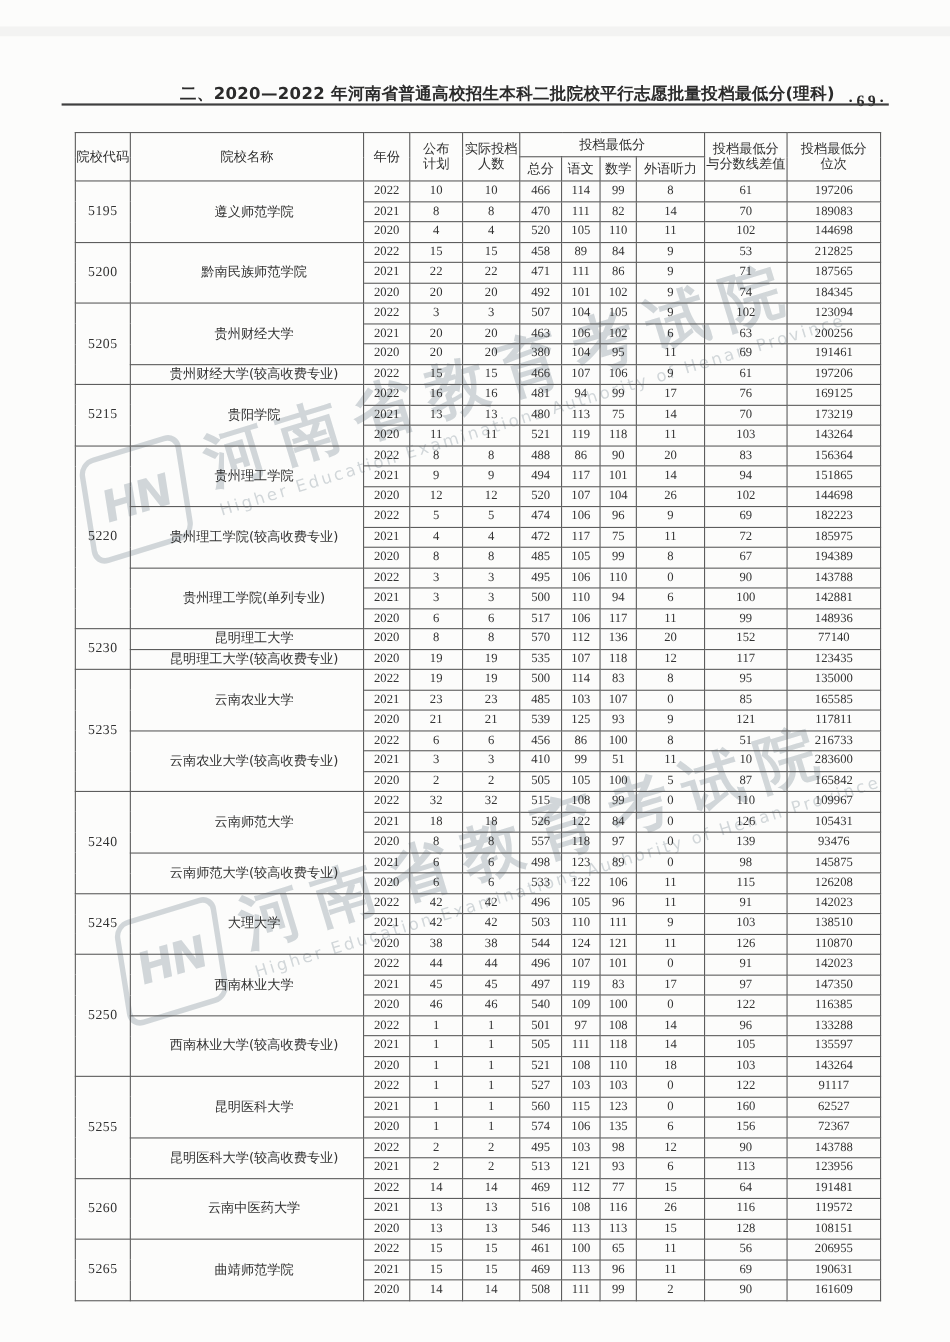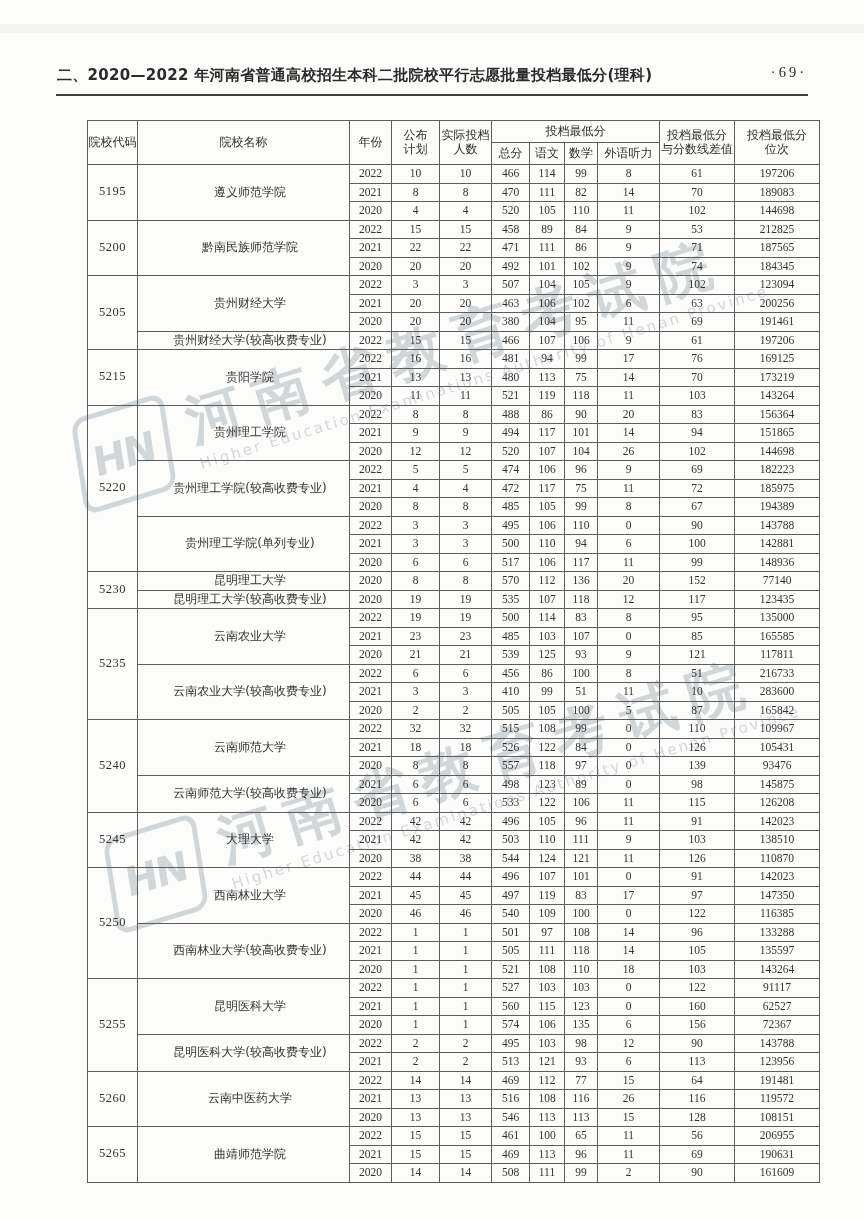--- a/index.html
+++ b/index.html
@@ -4,29 +4,29 @@
 <style>
   html,body{margin:0;padding:0;}
   body{
     width:864px;height:1220px;position:relative;overflow:hidden;
     background:#fcfcfb;color:#2e2e2e;
     font-family:"Liberation Serif","DejaVu Serif",serif;
   }
   .scan-band{position:absolute;left:0;top:24px;width:864px;height:9px;background:#f3f3f2;}
 
   
-  .page-head{position:absolute;left:57px;top:66px;width:750px;text-align:left;}
+  .page-head{position:absolute;left:57px;top:76px;width:750px;text-align:right;}
   .page-title{
     font-family:"DejaVu Sans","Liberation Sans",sans-serif;
     font-weight:bold;font-size:15px;letter-spacing:.3px;color:#2b2b2b;
     display:inline-block;padding-right:48px;
   }
   .page-num{
-    position:absolute;right:57px;top:64px;font-size:14.5px;letter-spacing:3px;
-    font-weight:normal;color:#2b2b2b;text-align:center;
+    position:absolute;right:57px;top:84px;font-size:14.5px;letter-spacing:3px;
+    font-weight:bold;color:#2b2b2b;text-align:center;
   }
   .head-rule{position:absolute;left:56px;top:94px;width:752px;height:2px;background:#3f3f3f;}
 
   
   .wm{
     position:absolute;display:flex;align-items:center;gap:22px;
     transform:rotate(-17deg);transform-origin:left center;
     color:#93a0a8;opacity:.40;pointer-events:none;z-index:0;
   }
   .wm-1{left:78px;top:420px;}
@@ -43,21 +43,21 @@
     font-size:56px;font-weight:bold;letter-spacing:14px;white-space:nowrap;
   }
   .wm-en{
     font-family:"DejaVu Sans","Liberation Sans",sans-serif;
     font-size:15px;letter-spacing:2.5px;white-space:nowrap;margin-top:6px;
   }
 
   
   .doc-table{
     position:absolute;left:68px;top:120px;width:732px;z-index:1;
-    border-collapse:collapse;table-layout:fixed;background:transparent;margin-left:19px;
+    border-collapse:collapse;table-layout:fixed;background:transparent;
   }
   .doc-table th,.doc-table td{
     border:1px solid #5d5d5d;text-align:center;vertical-align:middle;
     padding:0;font-size:11.5px;line-height:1.1;color:#333;
     height:17.5px;overflow:hidden;
   }
   .doc-table thead th{
     font-family:"DejaVu Sans","Liberation Sans",sans-serif;
     font-weight:normal;font-size:12px;height:21px;color:#2f2f2f;
   }

